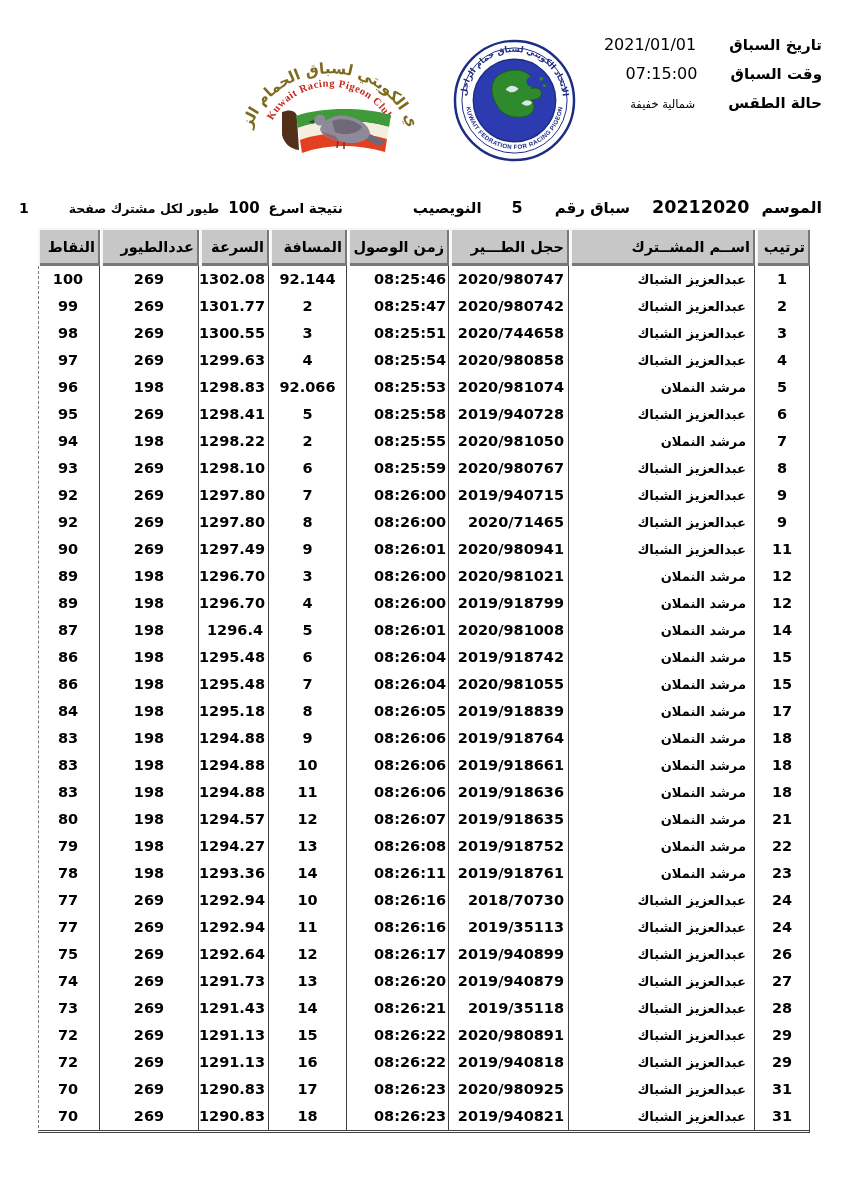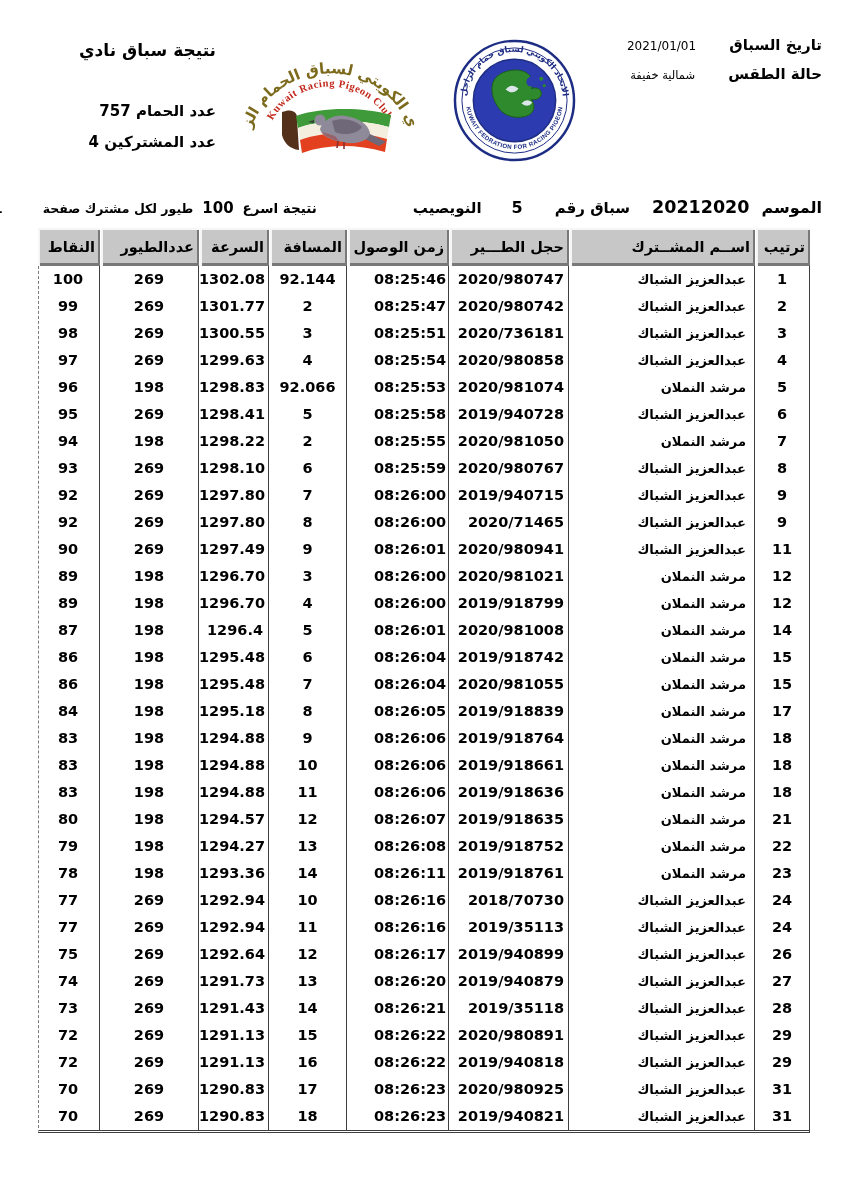--- a/index.html
+++ b/index.html
@@ -4,42 +4,42 @@
 <style>
   * { margin:0; padding:0; box-sizing:border-box; }
   html,body { background:#ffffff; }
   body { font-family:"DejaVu Sans","Liberation Sans",sans-serif; color:#000; }
   .page { position:relative; width:848px; height:1200px; background:#fff; overflow:hidden; direction:rtl; }
 
   
   .info-right { position:absolute; top:30px; right:26px; text-align:right; }
   .iline { height:29px; line-height:29px; white-space:nowrap; }
   .iline .lbl { font-weight:bold; font-size:15px;margin-left:28px; }
-  .iline .val { font-size:12px; }
+  .iline .val { font-size:16px; }
   .iline .val-small { font-size:11.5px; }
   .iline .unit { font-size:11.5px; }
 
   
   .brand-left { position:absolute; top:40px; left:24px; width:192px; text-align:right; }
   .rtitle { font-size:17px; font-weight:bold; margin-bottom:36px; }
   .cline { height:31px; line-height:31px; font-size:15px; font-weight:bold; white-space:nowrap; }
 
   
   .club-logo { position:absolute; top:24px; left:240px; width:180px; height:145px; }
   .fed-logo  { position:absolute; top:38px; left:452px; width:125px; height:125px; }
 
   
   .club-name { position:absolute; top:170px; left:0; right:0; text-align:center; font-size:16px; font-weight:bold; }
   .season-row { position:absolute; top:197px; right:26px; left:26px; display:flex; align-items:baseline; white-space:nowrap; }
   .season-row span { font-weight:bold; }
   .s-season-lbl { font-size:16px; margin-left:12px; }
   .s-season-val { font-size:17.5px; margin-left:22px; }
   .s-race-lbl   { font-size:15px; margin-left:32px; }
   .s-race-no    { font-size:16px; margin-left:30px; }
-  .s-loc        { font-size:15px; margin-left:96px; }
+  .s-loc        { font-size:15px; margin-left:70px; }
   .s-result     { font-size:13.5px; margin-left:9px;text-align:center; }
   .s-count      { font-size:15px; margin-left:9px; }
   .s-per        { font-size:12.5px; margin-left:40px; }
   .s-page       { font-size:14px; }
 
   
   .race-table { position:absolute; top:228px; right:38px; width:772px; }
   .gridcols { display:grid; grid-template-columns:55px 186px 120px 102px 78px 70px 99px 62px; direction:rtl; }
   .thead .th {
     height:38px; background:#c7c7c7;
@@ -69,36 +69,29 @@
 <body>
 
 <div class="page">
 
   <div class="info-right">
     <div class="iline">
       <span class="lbl">تاريخ السباق</span>
       <span class="val">2021/01/01</span>
     </div>
     <div class="iline">
+      <span class="lbl">وقت السباق</span>
+      <span class="val">07:15:00</span>
+    </div>
+    <div class="iline">
       <span class="lbl">حالة الطقس</span>
       <span class="val val-small">شمالية خفيفة</span>
     </div>
   </div>
 
-  <div class="brand-left">
-    <div class="rtitle">نتيجة سباق نادي</div>
-    <div class="cline">
-      <span>عدد الحمام</span>
-      <span>757</span>
-    </div>
-    <div class="cline">
-      <span>عدد المشتركين</span>
-      <span>4</span>
-    </div>
-  </div>
 
   <div class="club-logo">
     <svg viewBox="0 0 180 145" width="180" height="145">
       <defs>
         <path id="clubArcAr" d="M 12 102 A 83 80 0 0 1 168 102"></path>
         <path id="clubArcEn" d="M 27 110 A 65 63 0 0 1 153 110"></path>
       </defs>
       <text font-family="DejaVu Sans, sans-serif" font-weight="bold" font-size="15" fill="#7c6a1d">
         <textPath href="#clubArcAr" startOffset="50%" text-anchor="middle">النادي الكويتي لسباق الحمام الزاجل</textPath>
       </text>
@@ -193,21 +186,21 @@
         <div class="c c-ring">2020/980742</div>
         <div class="c c-time">08:25:47</div>
         <div class="c c-dist">2</div>
         <div class="c c-speed">1301.77</div>
         <div class="c c-birds">269</div>
         <div class="c c-points">99</div>
       </div>
         <div class="trow gridcols">
         <div class="c c-rank">3</div>
         <div class="c c-name">عبدالعزيز الشباك</div>
-        <div class="c c-ring">2020/736181</div>
+        <div class="c c-ring">2020/744658</div>
         <div class="c c-time">08:25:51</div>
         <div class="c c-dist">3</div>
         <div class="c c-speed">1300.55</div>
         <div class="c c-birds">269</div>
         <div class="c c-points">98</div>
       </div>
         <div class="trow gridcols">
         <div class="c c-rank">4</div>
         <div class="c c-name">عبدالعزيز الشباك</div>
         <div class="c c-ring">2020/980858</div>

